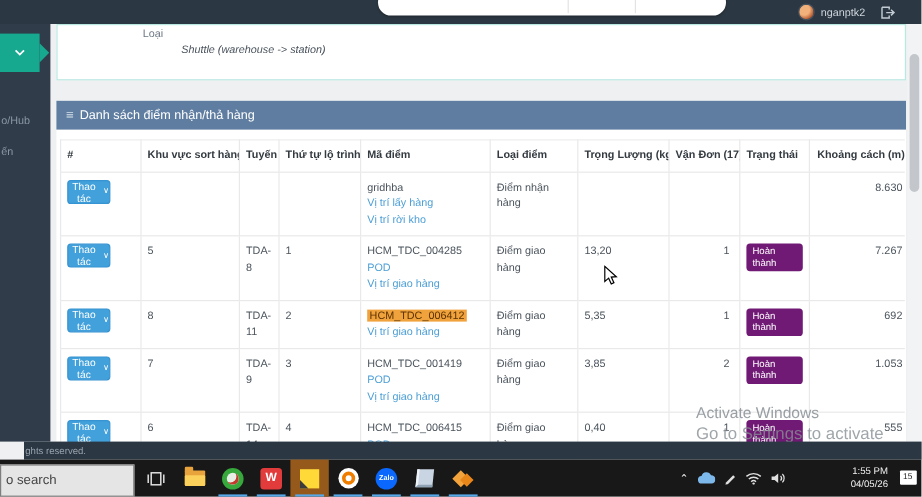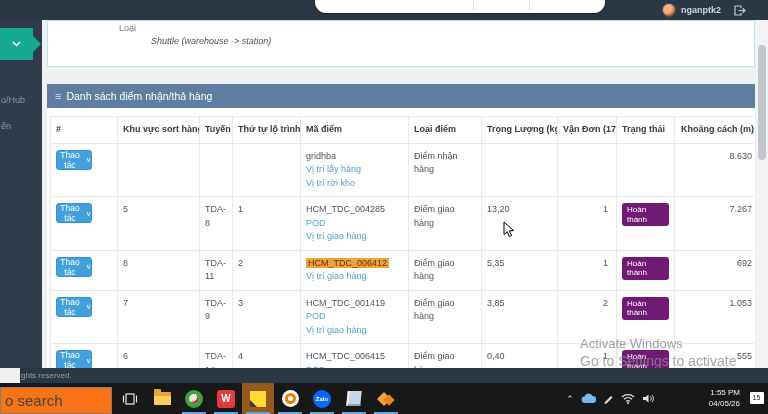--- a/index.html
+++ b/index.html
@@ -8,21 +8,21 @@
   .stage { position:relative; width:768px; height:414px; overflow:hidden; }
 
   
   .navbar { position:absolute; left:0; top:0; width:768px; height:20px; background:#2b3742; z-index:4; }
   .search-pill { position:absolute; left:315px; top:-9px; width:290px; height:22px;
     background:#ffffff; border-radius:11px; box-shadow:0 1px 2px rgba(0,0,0,.3); }
   .search-pill .divider { position:absolute; top:4px; width:1px; height:16px; background:#e3e3e3; }
   .nav-user { position:absolute; right:22px; top:0; height:20px; display:flex; align-items:center; gap:5px; }
   .avatar { width:14px; height:14px; border-radius:50%;
     background:radial-gradient(circle at 35% 35%, #f2b07a 0 40%, #b4552f 75%, #7e3a22); border:1px solid #46525e; }
-  .username { color:#cdd5dd; font-size:9px;font-weight:bold; }
+  .username { color:#cdd5dd; font-size:9px; }
   .logout { margin-left:8px; display:flex; }
 
   
   .sidebar { position:absolute; left:0; top:20px; width:42px; height:348px; background:#303c49; z-index:2; }
   .side-active { position:absolute; left:0; top:8px; width:33px; height:32px; background:#17a98f;
     display:flex; align-items:center; justify-content:center; cursor:pointer; }
   .side-active:after { content:""; position:absolute; left:33px; top:8px;
     border-top:8px solid transparent; border-bottom:8px solid transparent; border-left:8px solid #17a98f; }
   .side-item { position:absolute; left:0; width:42px; color:#8b98a6; font-size:9px; padding-left:1px;
     white-space:nowrap; overflow:hidden; cursor:pointer; }
@@ -67,22 +67,22 @@
   .wm1 { font-size:13px; color:rgba(135,142,148,.85); }
   .wm2 { font-size:14px; color:rgba(135,142,148,.8); margin-top:2px; }
 
   
   .footer { position:absolute; left:0; top:368px; width:768px; height:15px; background:#2b3742; z-index:6;
     color:#97a2ad; font-size:8px; line-height:15px; padding-left:1px;margin-left:20px; }
 
   
   .taskbar { position:absolute; left:0; top:383px; width:768px; height:31px; background:#181818; z-index:7;
     display:flex; align-items:center; }
-  .tb-search { position:absolute; left:0; top:4px; width:112px; height:27px; background:#f97316;
-    border:1px solid #7e7e7e; color:#444; font-size:15px; line-height:25px; padding-left:4px; cursor:text; }
+  .tb-search { position:absolute; left:0; top:4px; width:112px; height:27px; background:#e5e5e5;
+    border:1px solid #7e7e7e; color:#444; font-size:11px; line-height:25px; padding-left:4px; cursor:text; }
   .tb-apps { position:absolute; left:114px; top:0; height:31px; display:flex; }
   .tb-slot { width:32px; height:31px; display:flex; align-items:center; justify-content:center;
     position:relative; cursor:pointer; }
   .tb-slot.running:after { content:""; position:absolute; left:4px; bottom:0; width:24px; height:2px; background:#57a8e8; }
   .tb-slot.active { background:#95591c; }
   .icon-folder { width:17px; height:13px; position:relative; }
   .icon-folder .back { position:absolute; inset:0; background:#e8a33d; border-radius:1px; }
   .icon-folder .tab { position:absolute; left:0; top:-3px; width:7px; height:4px; background:#e8a33d; border-radius:1px 1px 0 0; }
   .icon-folder .front { position:absolute; left:0; bottom:0; width:17px; height:9px; background:#fbd05b; border-radius:1px; }
   .icon-green { width:18px; height:18px; border-radius:50%; background:#37a83c; position:relative; overflow:hidden; }

